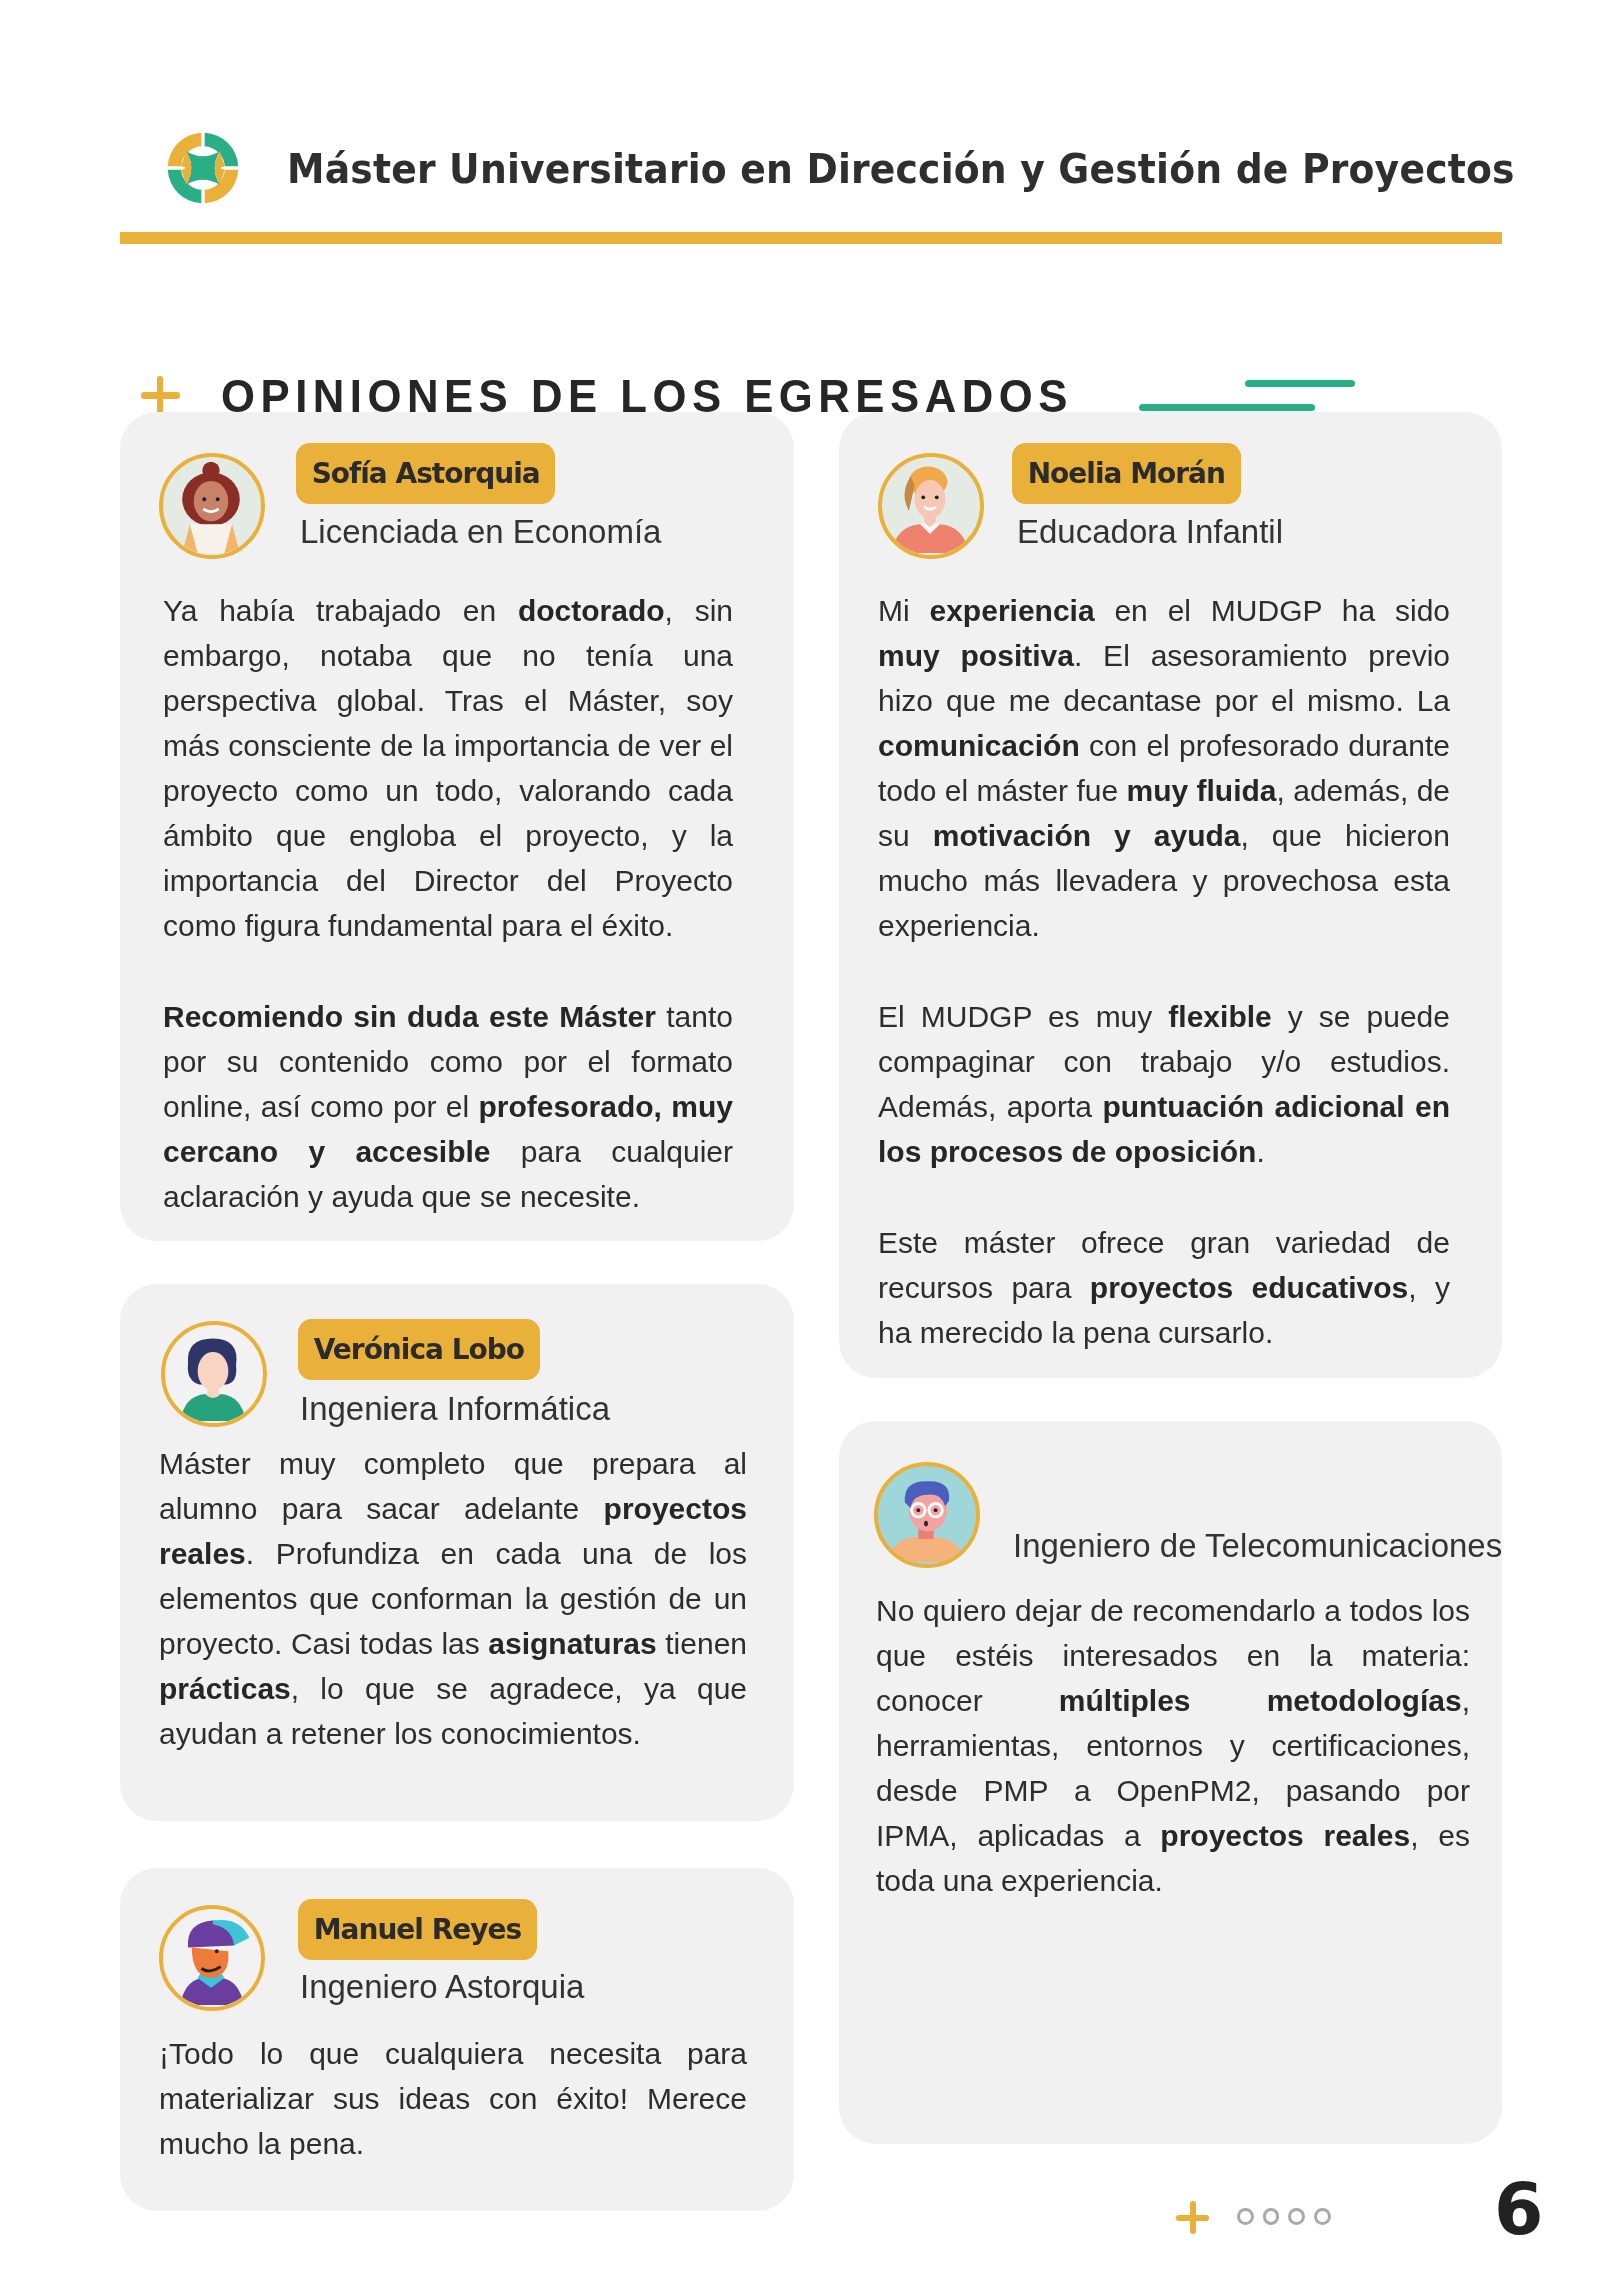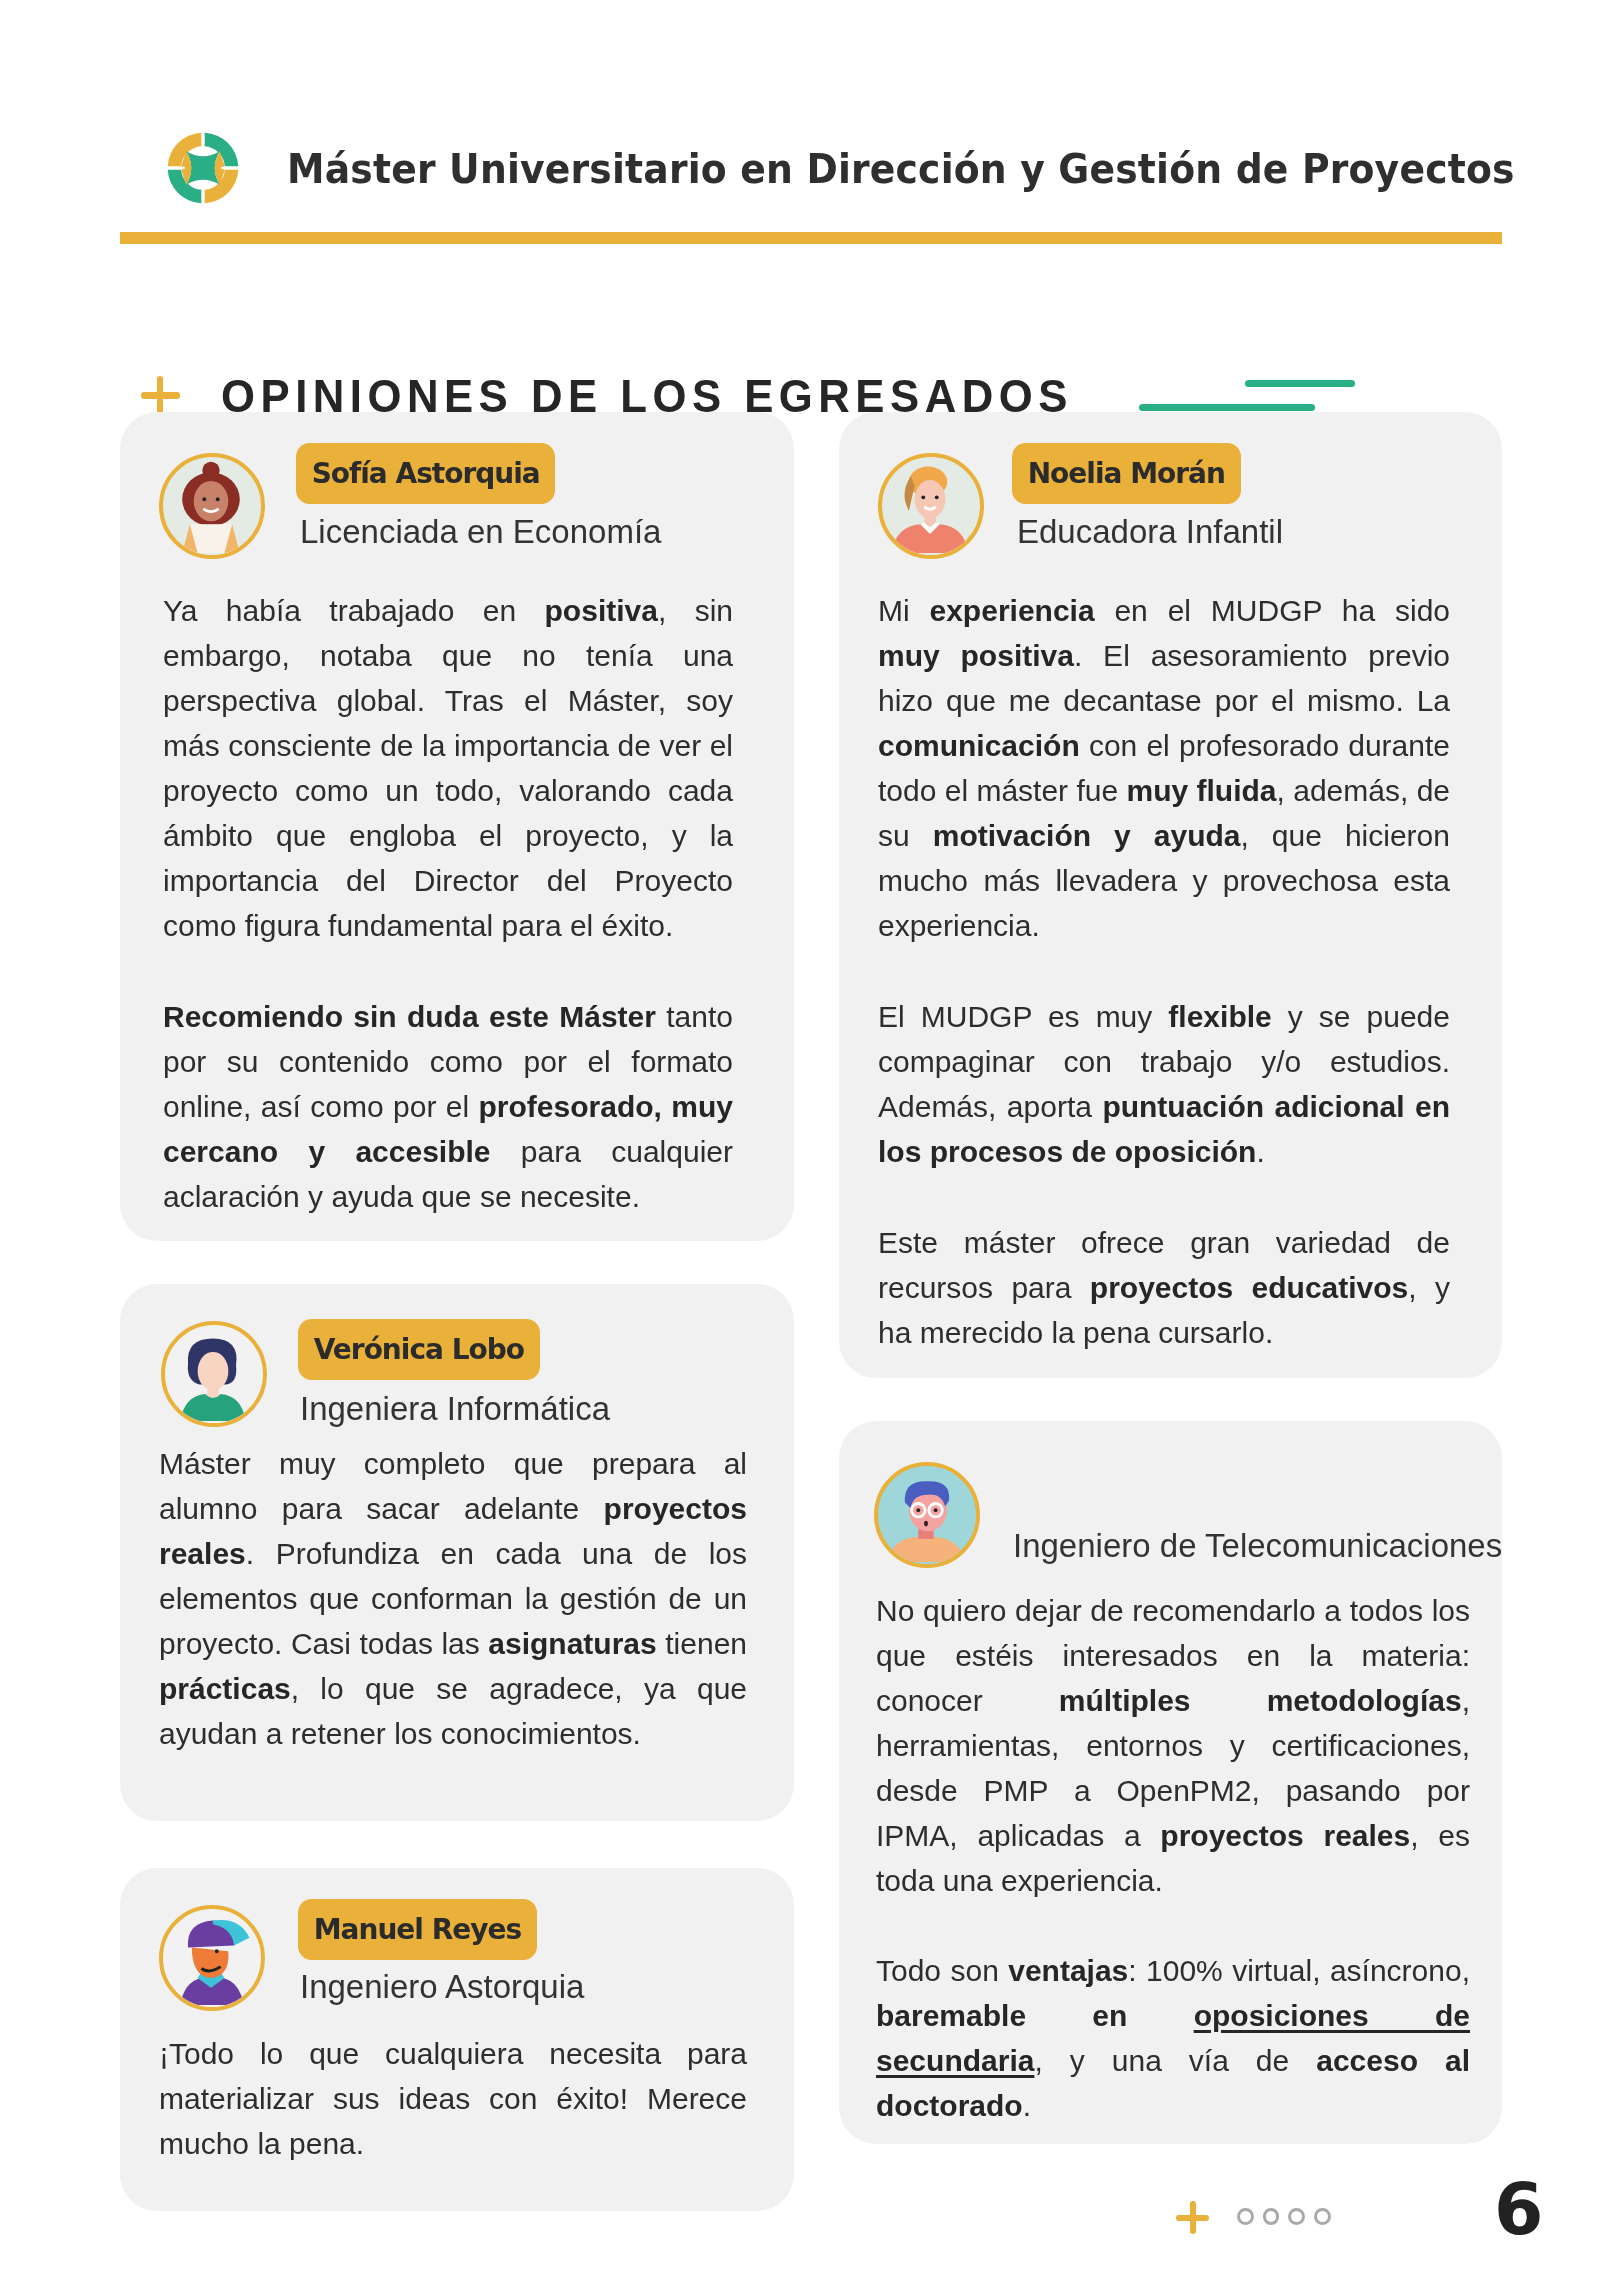--- a/index.html
+++ b/index.html
@@ -89,21 +89,21 @@
       <path d="M20 100 L28 70 L36 100 Z" fill="#f2b66b"></path>
       <path d="M80 100 L72 70 L64 100 Z" fill="#f2b66b"></path>
       <path d="M42 54 Q50 60 58 54" stroke="#fff" stroke-width="3" fill="none"></path>
       <circle cx="43" cy="44" r="2" fill="#222"></circle>
         <circle cx="57" cy="44" r="2" fill="#222"></circle>
     </svg>
   </div>
   <div class="name-badge" style="left:176px; top:31px;">Sofía Astorquia</div>
   <div class="role" style="left:180px; top:101px;">Licenciada en Economía</div>
   <div class="para" style="left:43px; top:176px; width:570px;">
-    <span>Ya había trabajado en <b>positiva</b>, sin embargo, notaba que no tenía una perspectiva global. Tras el Máster, soy más consciente de la importancia de ver el proyecto como un todo, valorando cada ámbito que engloba el proyecto, y la importancia del Director del Proyecto como figura fundamental para el éxito.</span>
+    <span>Ya había trabajado en <b>doctorado</b>, sin embargo, notaba que no tenía una perspectiva global. Tras el Máster, soy más consciente de la importancia de ver el proyecto como un todo, valorando cada ámbito que engloba el proyecto, y la importancia del Director del Proyecto como figura fundamental para el éxito.</span>
   </div>
   <div class="para" style="left:43px; top:582px; width:570px;">
     <span><b>Recomiendo sin duda este Máster</b> tanto por su contenido como por el formato online, así como por el <b>profesorado, muy cercano y accesible</b> para cualquier aclaración y ayuda que se necesite.</span>
   </div>
 </div>
 
 <div class="card" style="left:839px; top:412px; width:663px; height:966px;">
   <div class="avatar" style="left:39px; top:41px; background:#e3ebe4;">
     <svg viewBox="0 0 100 100" width="96" height="96">
       <ellipse cx="48" cy="26" rx="20" ry="16" fill="#f0a84a"></ellipse>
@@ -159,23 +159,20 @@
       <circle cx="60" cy="46" r="7" fill="none" stroke="#fff" stroke-width="3"></circle>
       <circle cx="42" cy="46" r="2" fill="#222"></circle>
         <circle cx="60" cy="46" r="2" fill="#222"></circle>
       <ellipse cx="50" cy="60" rx="2" ry="3" fill="#3a1f1f"></ellipse>
     </svg>
   </div>
   <div class="role" style="left:174px; top:106px;">Ingeniero de Telecomunicaciones</div>
   <div class="para" style="left:37px; top:167px; width:594px;">
     <span>No quiero dejar de recomendarlo a todos los que estéis interesados en la materia: conocer <b>múltiples metodologías</b>, herramientas, entornos y certificaciones, desde PMP a OpenPM2, pasando por IPMA, aplicadas a <b>proyectos reales</b>, es toda una experiencia.</span>
   </div>
-  <div class="para" style="left:37px; top:527px; width:594px;">
-    <span>Todo son <b>ventajas</b>: 100% virtual, asíncrono, <b>baremable en </b><b><u>oposiciones de secundaria</u></b>, y una vía de <b>acceso al doctorado</b>.</span>
-  </div>
 </div>
 
 <div class="card" style="left:120px; top:1868px; width:674px; height:343px;">
   <div class="avatar" style="left:39px; top:37px; background:#f2f2f2;">
     <svg viewBox="0 0 100 100" width="96" height="96">
       <path d="M18 100 Q22 76 40 72 L62 72 Q80 76 84 100 Z" fill="#6a3ea1"></path>
       <path d="M36 72 L50 82 L64 72 L60 66 L40 66 Z" fill="#3ec3d8"></path>
       <path d="M30 40 Q30 70 50 72 Q70 70 68 44 Z" fill="#ee7b38"></path>
       <path d="M26 40 Q24 14 52 12 Q76 12 74 38 Z" fill="#6a3ea1"></path>
       <path d="M52 12 Q80 8 90 30 L74 38 Q72 20 52 16 Z" fill="#3ec3d8"></path>

